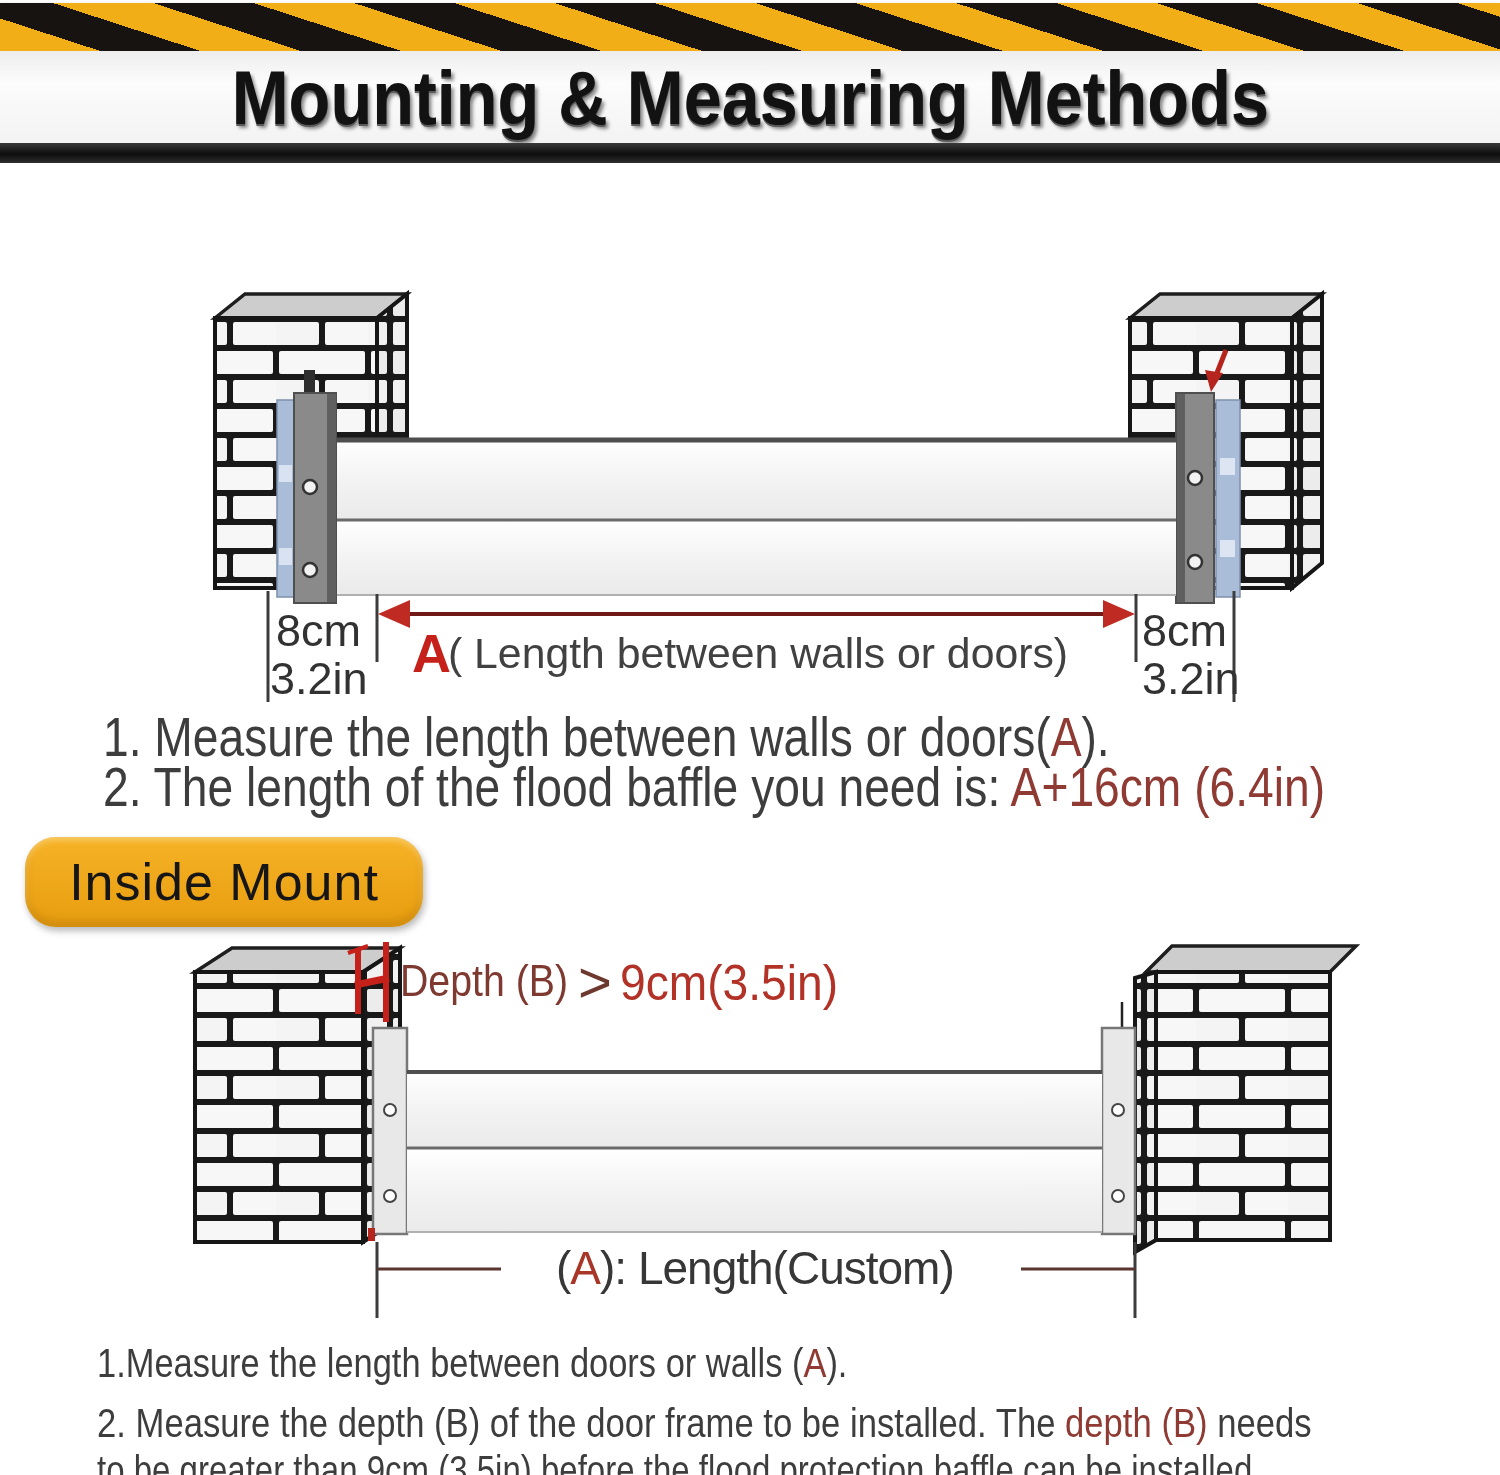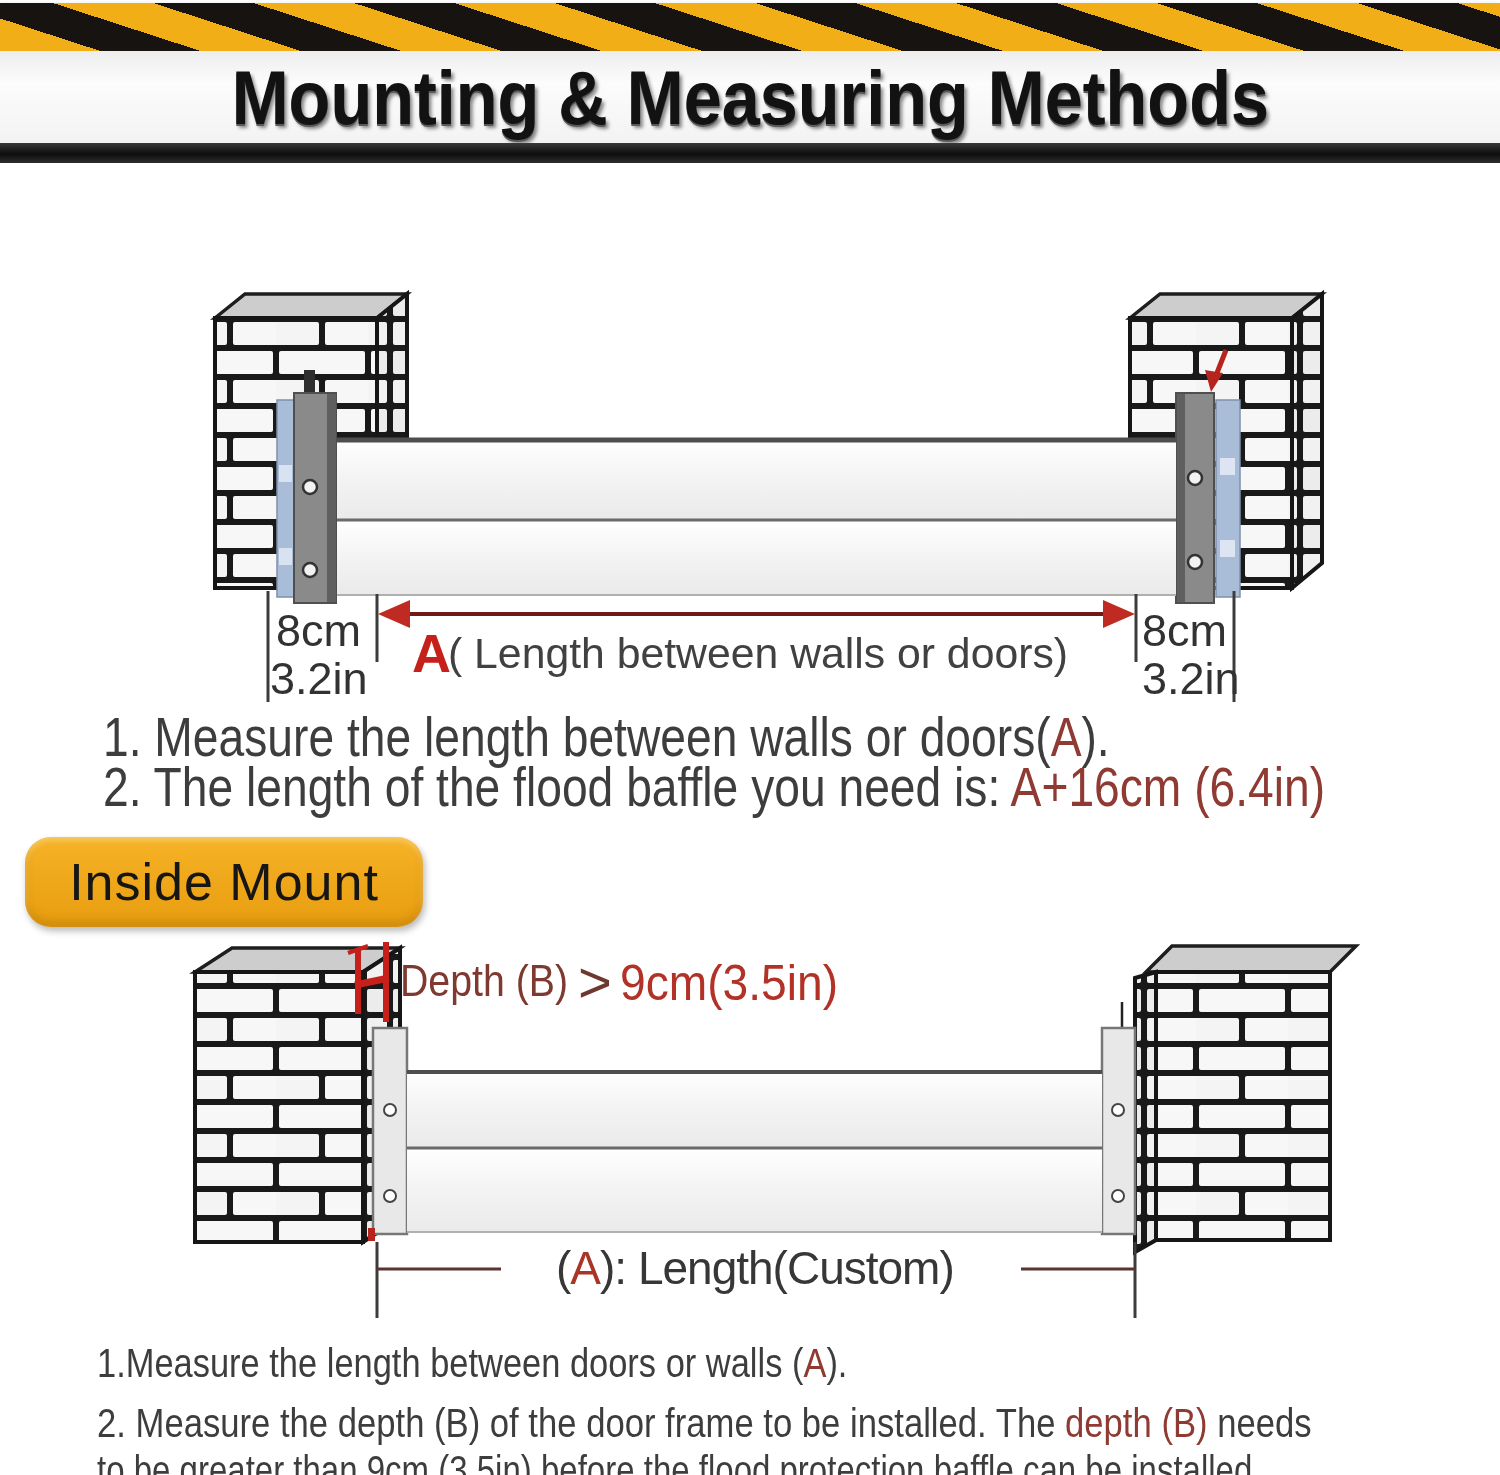--- a/index.html
+++ b/index.html
@@ -29,21 +29,21 @@
   }
   
   .badge {
     position:absolute; left:25px; width:398px; height:90px; border-radius:26px;
     background:linear-gradient(180deg,#f6b226,#e89d0f);
     box-shadow:2px 4px 7px rgba(0,0,0,.28), inset 0 -6px 9px rgba(150,95,0,.30), inset 0 3px 6px rgba(255,232,170,.55);
     display:flex; align-items:center; justify-content:center;
     font-size:52px; color:#161616; letter-spacing:1px; white-space:nowrap;
   }
   .badge-outside { top:185px; }
-  .badge-inside  { top:837px; }
+  .badge-inside  { top:837px;border-radius:31px; }
   
   .diag { position:absolute; left:0; width:1500px; display:block; }
   .diag-outside { top:270px; height:440px; }
   .diag-inside  { top:930px; height:400px; }
   .diag text { font-family:"Liberation Sans", sans-serif; }
   .outl { stroke:#161616; stroke-width:4; }
   .topface { fill:#cdcdcd; stroke:#1e1e1e; stroke-width:3.5; }
   
   .steps { position:absolute; color:#3d3d3d; }
   .steps p { margin:0; white-space:nowrap; transform-origin:left center; }

